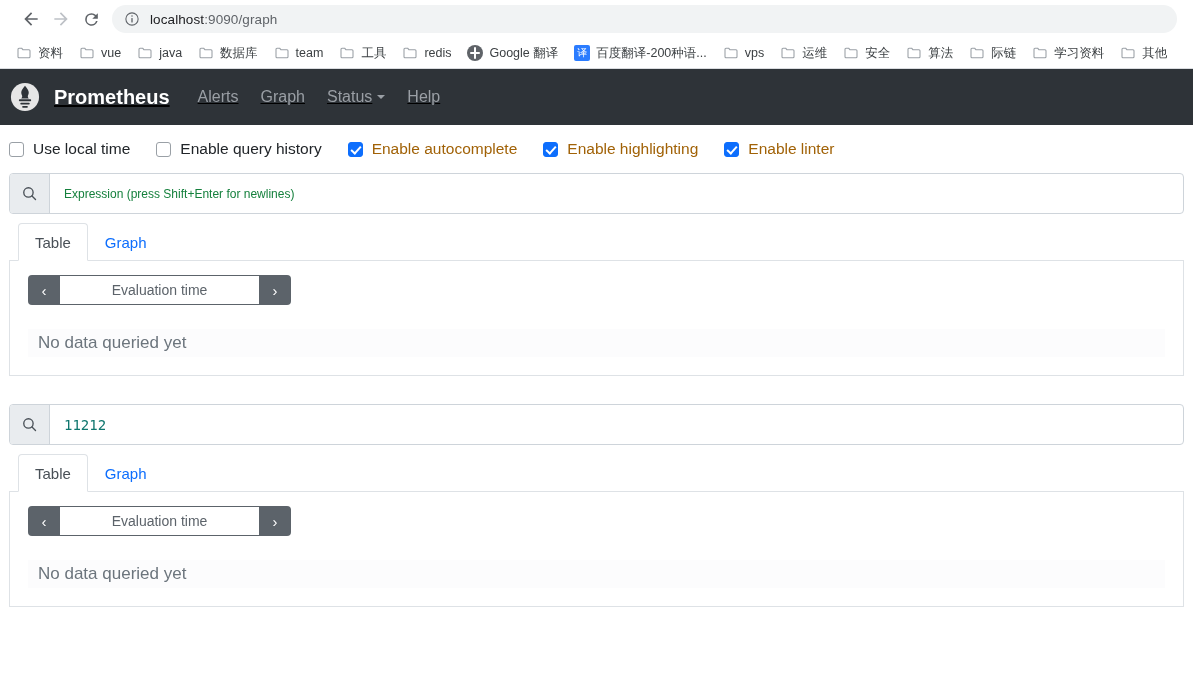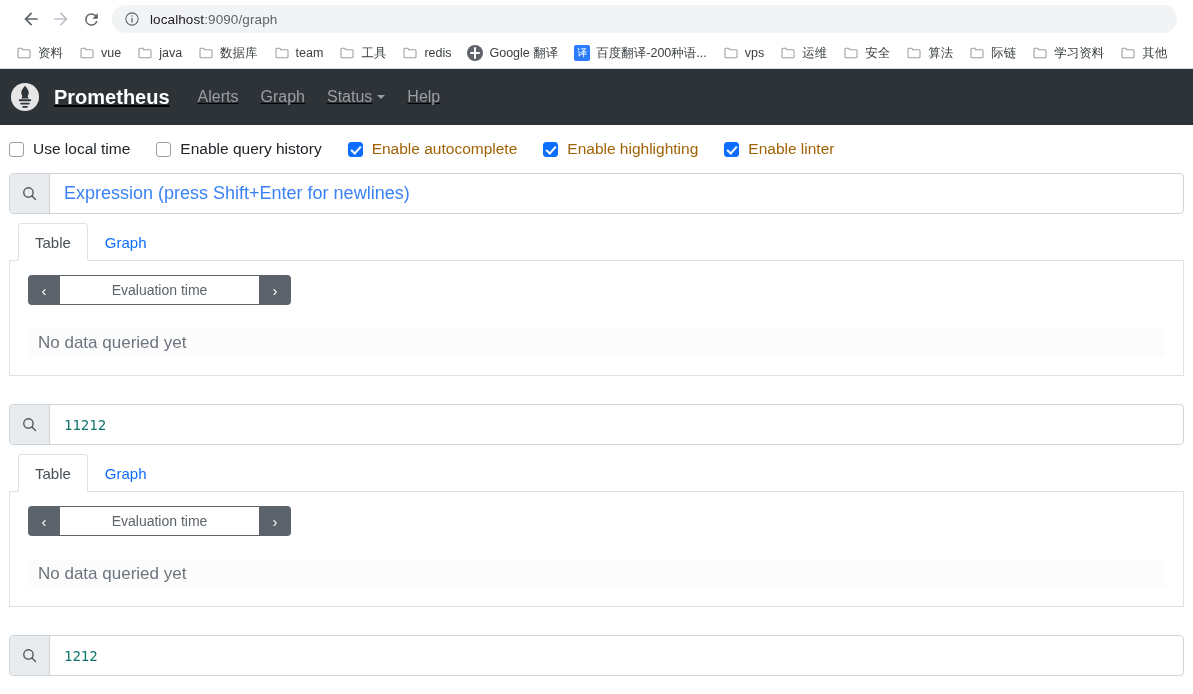--- a/index.html
+++ b/index.html
@@ -210,22 +210,22 @@
     align-items: center;
     justify-content: center;
   }
   .expr-input-area {
     flex: 1 1 auto;
     display: flex;
     align-items: center;
     padding-left: 14px;
   }
   .expr-placeholder {
-    font-size: 18px;
-    color: #3b82f6;
+    font-size: 12px;
+    color: #15803d;
   }
   .expr-value {
     font-family: "DejaVu Sans Mono", monospace;
     font-size: 14px;
     color: #0f766e;
   }
 
   .tabs-wrap {
     border-bottom: 1px solid #dee2e6;
     display: flex;
@@ -541,26 +541,13 @@
       <div class="tabs-wrap">
         <div class="tab active">Table</div>
         <div class="tab">Graph</div>
       </div>
       <div class="panel-body"><div class="eval-group">
           <div class="eval-arrow">‹</div>
           <div class="eval-center">Evaluation time</div>
           <div class="eval-arrow">›</div>
         </div><div class="no-data">No data queried yet</div></div>
     </div>
-    <div class="panel panel-partial">
-      <div class="expr-row">
-        <div class="expr-icon-box">
-          <svg width="17" height="17" viewBox="0 0 24 24">
-            <circle cx="10.5" cy="10.5" r="6.6" fill="none" stroke="#495057" stroke-width="1.9"></circle>
-            <line x1="15.5" y1="15.5" x2="20.5" y2="20.5" stroke="#495057" stroke-width="1.9" stroke-linecap="round"></line>
-          </svg>
-        </div>
-        <div class="expr-input-area">
-          <span class="expr-value">1212</span>
-        </div>
-      </div>
-    </div>
   </div>
 
 </body></html>

